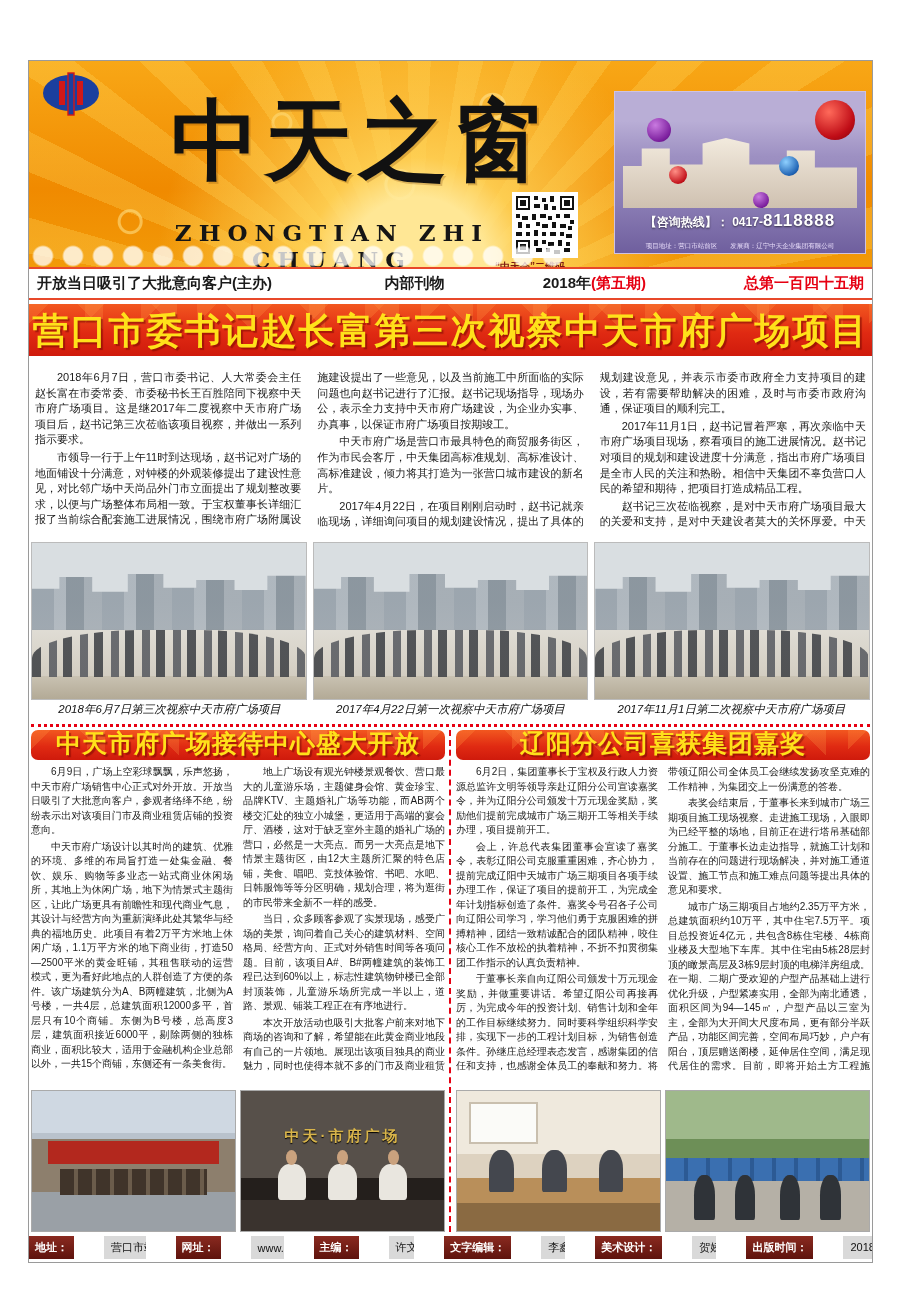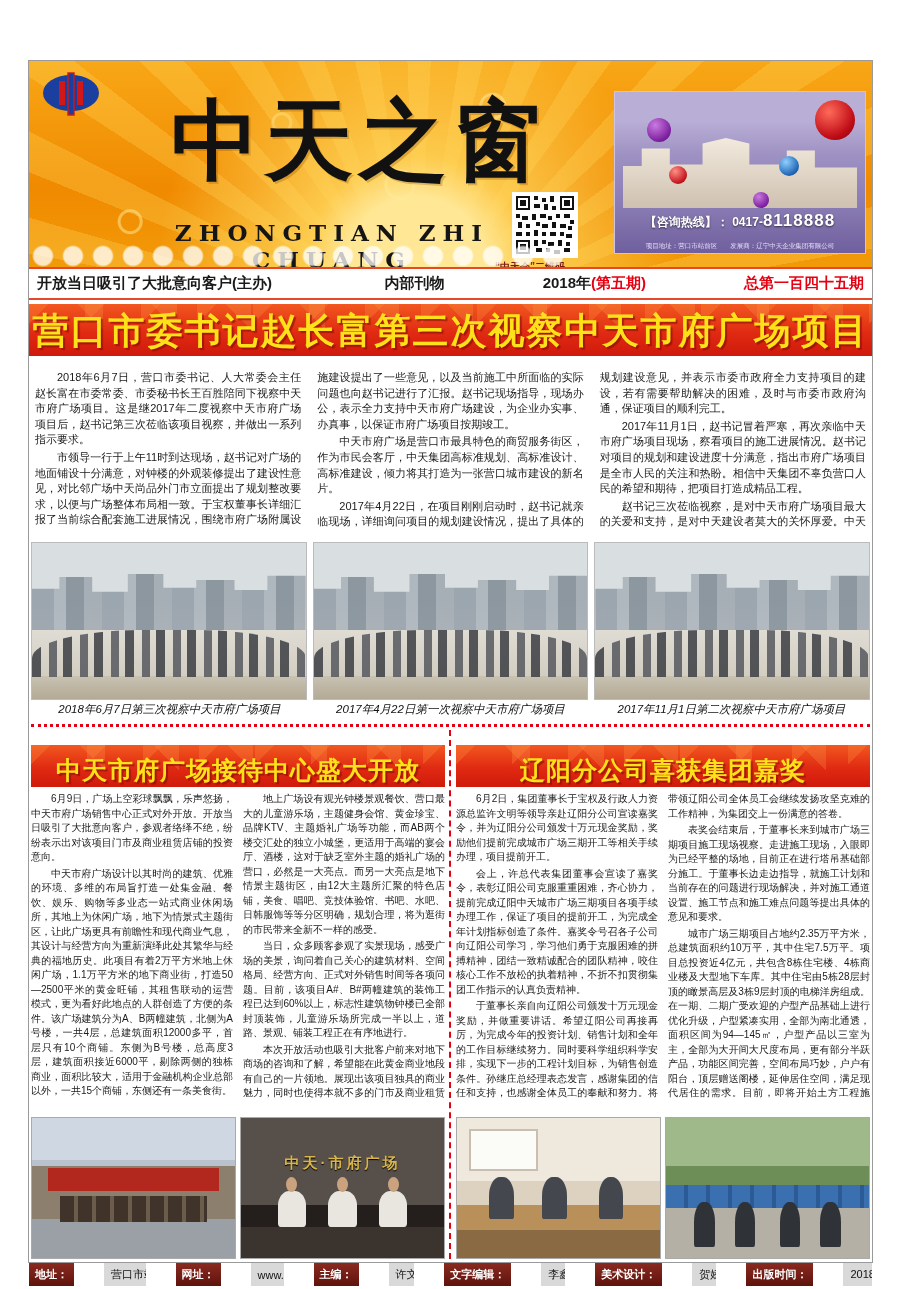--- a/index.html
+++ b/index.html
@@ -62,21 +62,21 @@
 
   
   .banner { margin-top:4px; height:52px; display:flex; align-items:flex-end; justify-content:center;
     background:
       linear-gradient(135deg, rgba(255,140,60,.30) 0 14px, rgba(255,140,60,0) 14px 28px),
       linear-gradient(225deg, rgba(255,170,80,.22) 0 18px, rgba(255,170,80,0) 18px 40px),
       linear-gradient(180deg,#f2571f 0,#e02a12 55%,#cf1a0c);
     background-size:56px 52px, 74px 52px, 100% 100%; }
   .banner .txt { color:#ffe11a; font-weight:bold; font-size:36px; letter-spacing:2px;
     text-shadow:2px 2px 1px rgba(120,10,0,.55); white-space:nowrap; }
-  .banner.small { height:42px; margin-top:15px; }
+  .banner.small { height:30px; margin-top:0;border-radius:7px; }
   .banner.small .txt { font-size:25px; letter-spacing:1px; }
 
   
   .lead-body { height:172px; margin-top:12px; padding:2px 6px 0 6px; column-count:3; column-gap:16px;
     font-size:11px; line-height:1.42; text-align:justify; overflow:hidden; }
   .lead-body p, .sec-body p { text-indent:2em; margin-bottom:2px; }
 
   
   .photo-row { display:flex; gap:6px; padding:2px 2px 0 2px; height:160px; }
   .photo { position:relative; flex:1; overflow:hidden; border:1px solid #bbb; }

